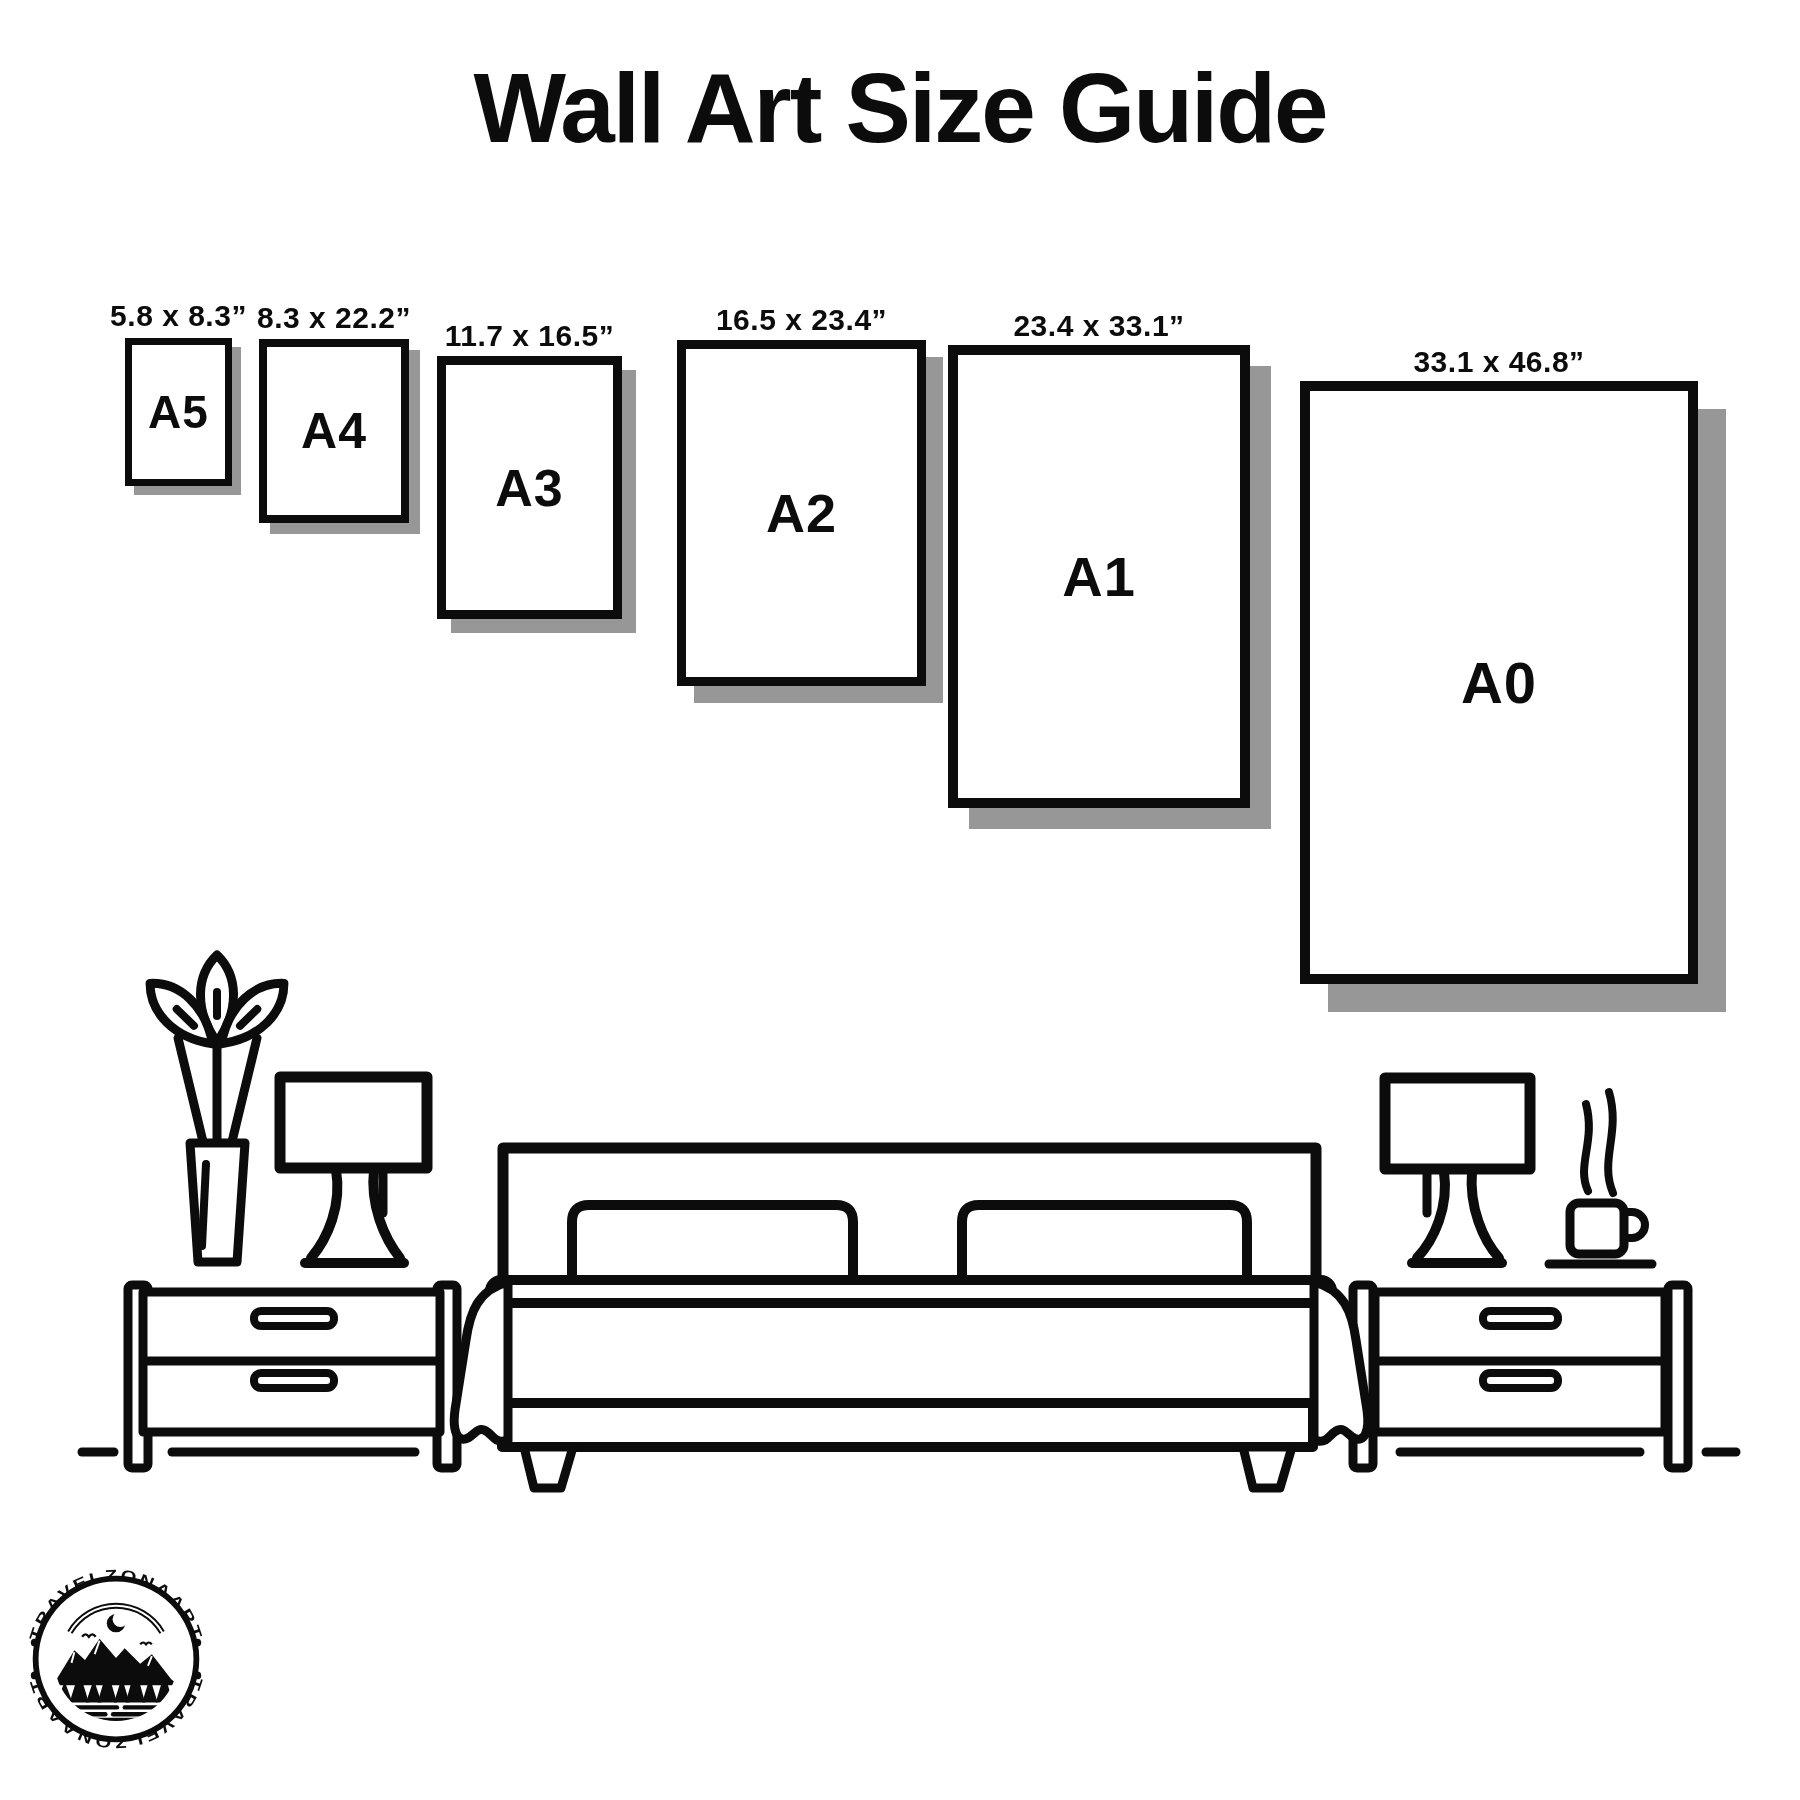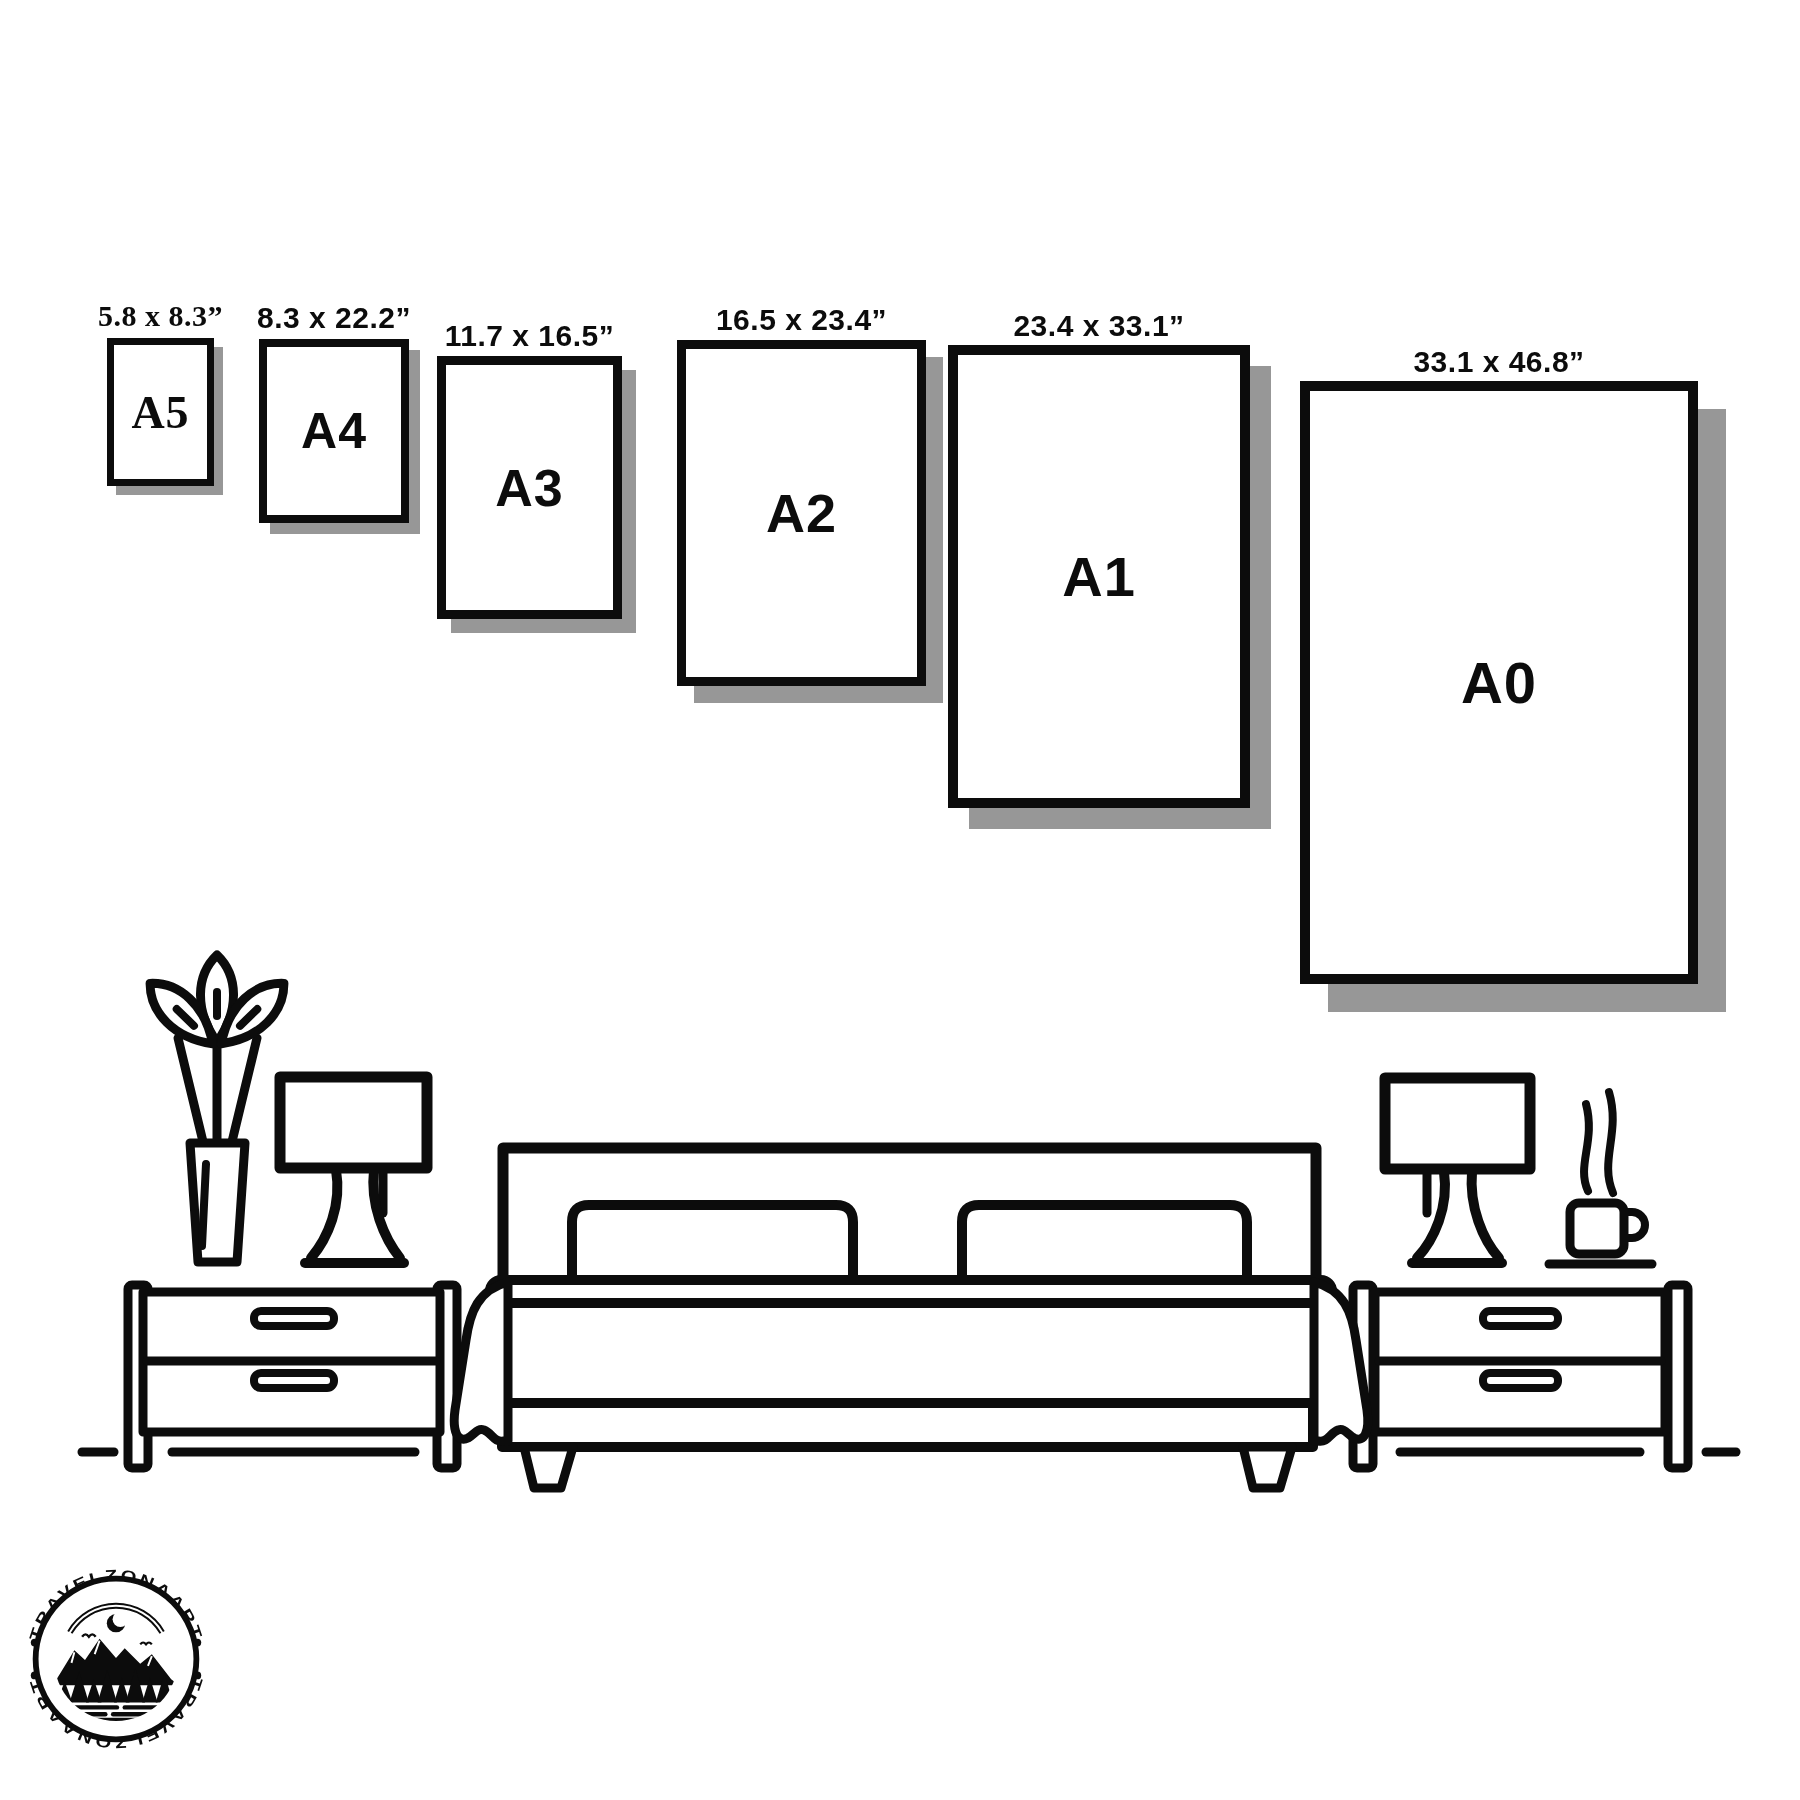--- a/index.html
+++ b/index.html
@@ -88,23 +88,24 @@
     font-weight:800;
     letter-spacing:-1px;
     color:var(--ink);
   }
 </style>
 </head>
 <body>
 
 <div id="poster">
 
+  <h1 class="page-title">Wall Art Size Guide</h1>
 
   <div id="frames">
-      <div class="frame" style="left: 107px; top: 338px; width: 107px; height: 148px; border-width: 7px; box-shadow: 9px 9px 0 0 var(--shadow); font-size: 46px; font-family: Liberation Serif, serif;">
+      <div class="frame" style="left: 125px; top: 338px; width: 107px; height: 148px; border-width: 7px; box-shadow: 9px 9px 0 0 var(--shadow); font-size: 46px;">
         <div class="dims">5.8 x 8.3”</div>
         <span class="letter">A5</span>
       </div>
       <div class="frame" style="left: 259px; top: 339px; width: 150px; height: 184px; border-width: 8px; box-shadow: 11px 11px 0 0 var(--shadow); font-size: 50px;">
         <div class="dims">8.3 x 22.2”</div>
         <span class="letter">A4</span>
       </div>
       <div class="frame" style="left: 437px; top: 340px; width: 185px; height: 263px; border-width: 9px; box-shadow: 14px 14px 0 0 var(--shadow); font-size: 52px; margin-top: 16px;">
         <div class="dims">11.7 x 16.5”</div>
         <span class="letter">A3</span>

